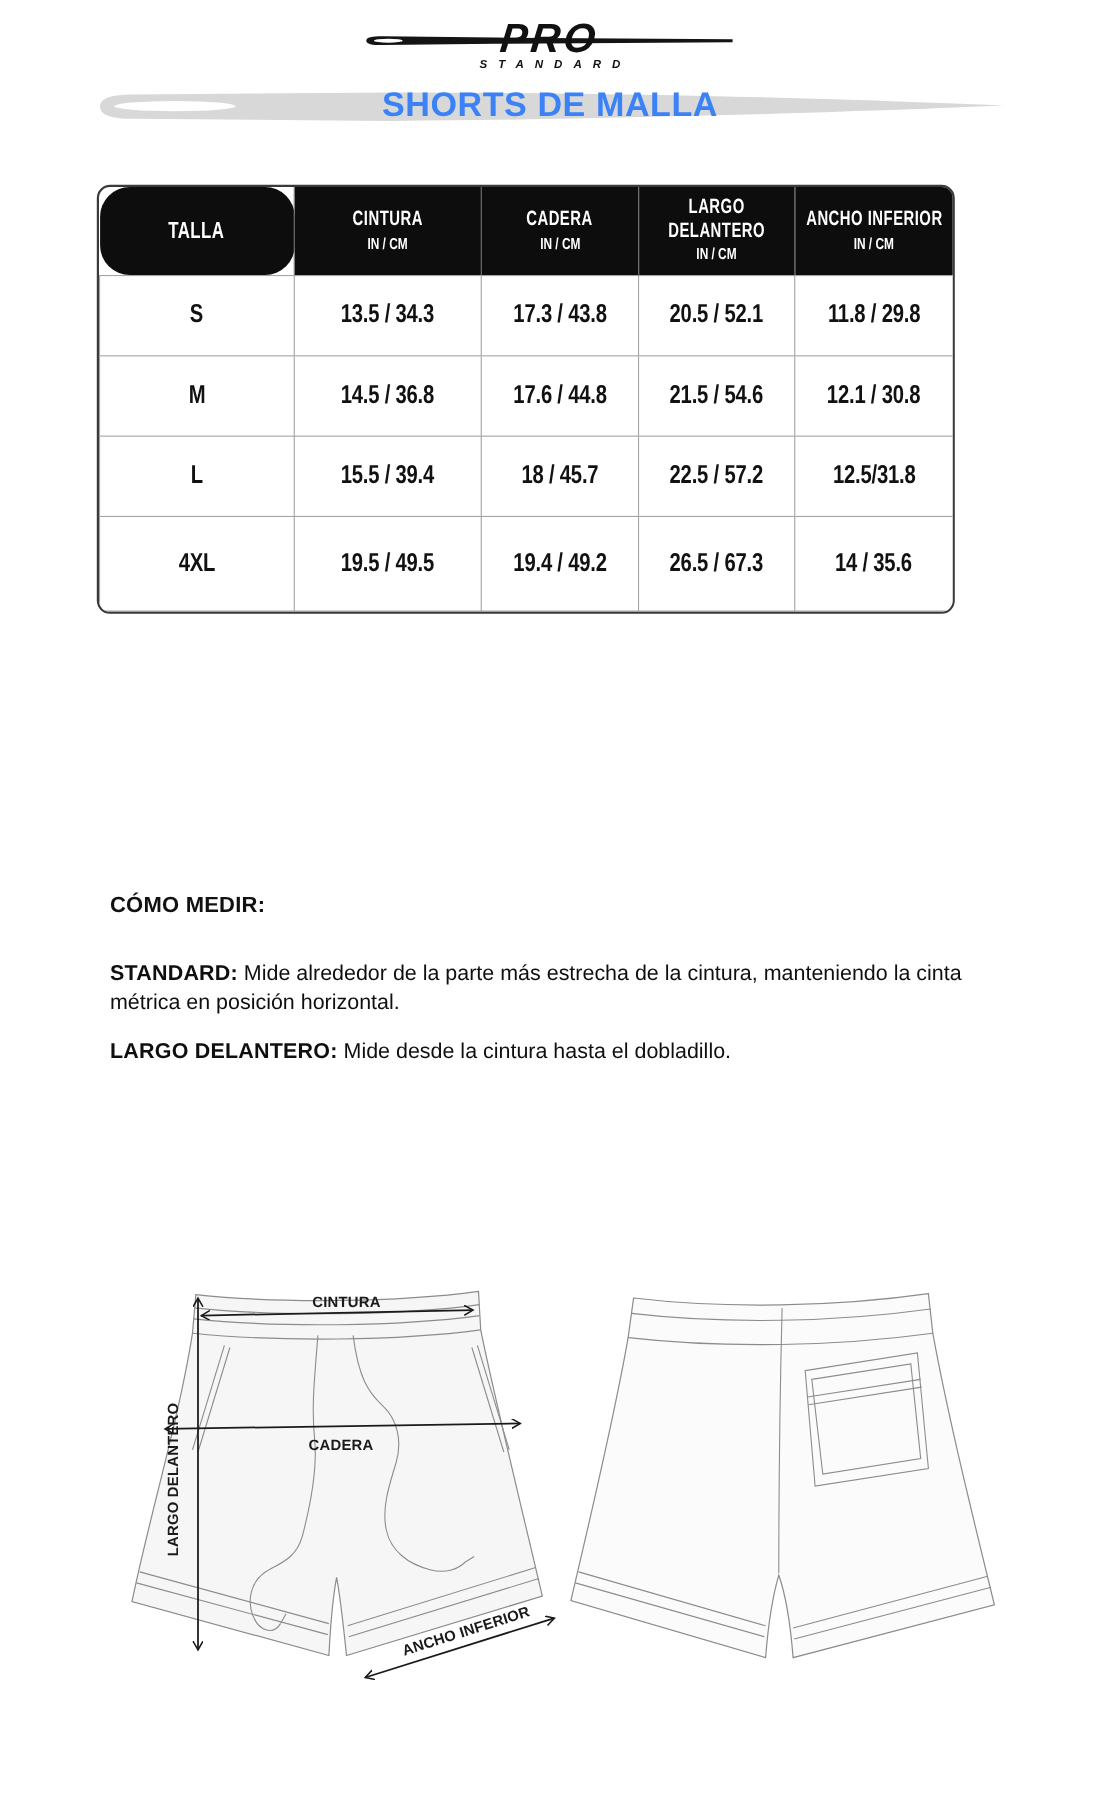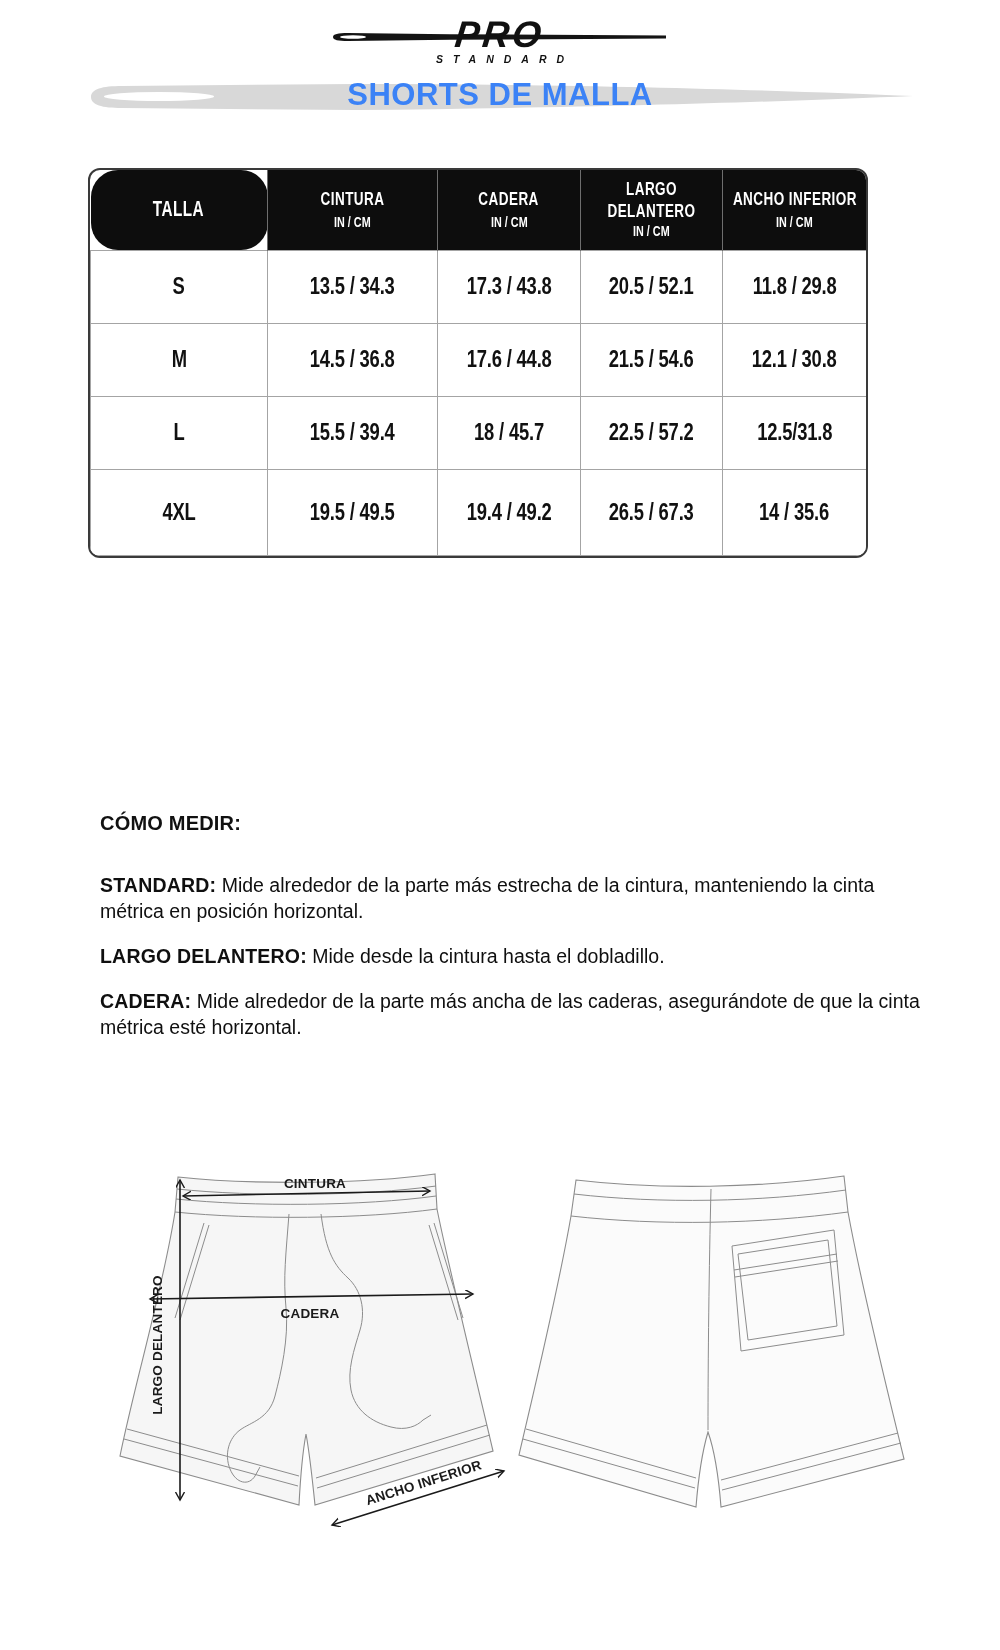--- a/index.html
+++ b/index.html
@@ -156,23 +156,20 @@
 </div>
 
 <div class="measure">
   <h2>CÓMO MEDIR:</h2>
   <p>
     <b>STANDARD:</b> <span>Mide alrededor de la parte más estrecha de la cintura, manteniendo la cinta métrica en posición horizontal.</span>
   </p>
   <p>
     <b>LARGO DELANTERO:</b> <span>Mide desde la cintura hasta el dobladillo.</span>
   </p>
-  <p>
-    <b>CADERA:</b> <span>Mide alrededor de la parte más ancha de las caderas, asegurándote de que la cinta métrica esté horizontal.</span>
-  </p>
 </div>
 
 <svg class="front-svg" width="412" height="404" viewBox="0 0 412 404">
   <defs>
     <marker id="ah" markerWidth="12" markerHeight="12" refX="8" refY="4.5" orient="auto-start-reverse" markerUnits="userSpaceOnUse">
       <path d="M0,0 L8,4.5 L0,9" fill="none" stroke="#1a1a1a" stroke-width="1.4"></path>
     </marker>
   </defs>
 
   <path class="garment" fill="#f6f6f6" d="M75,9 C150,17 260,16 332,6 L334,41 C345,96 372,206 390,283

